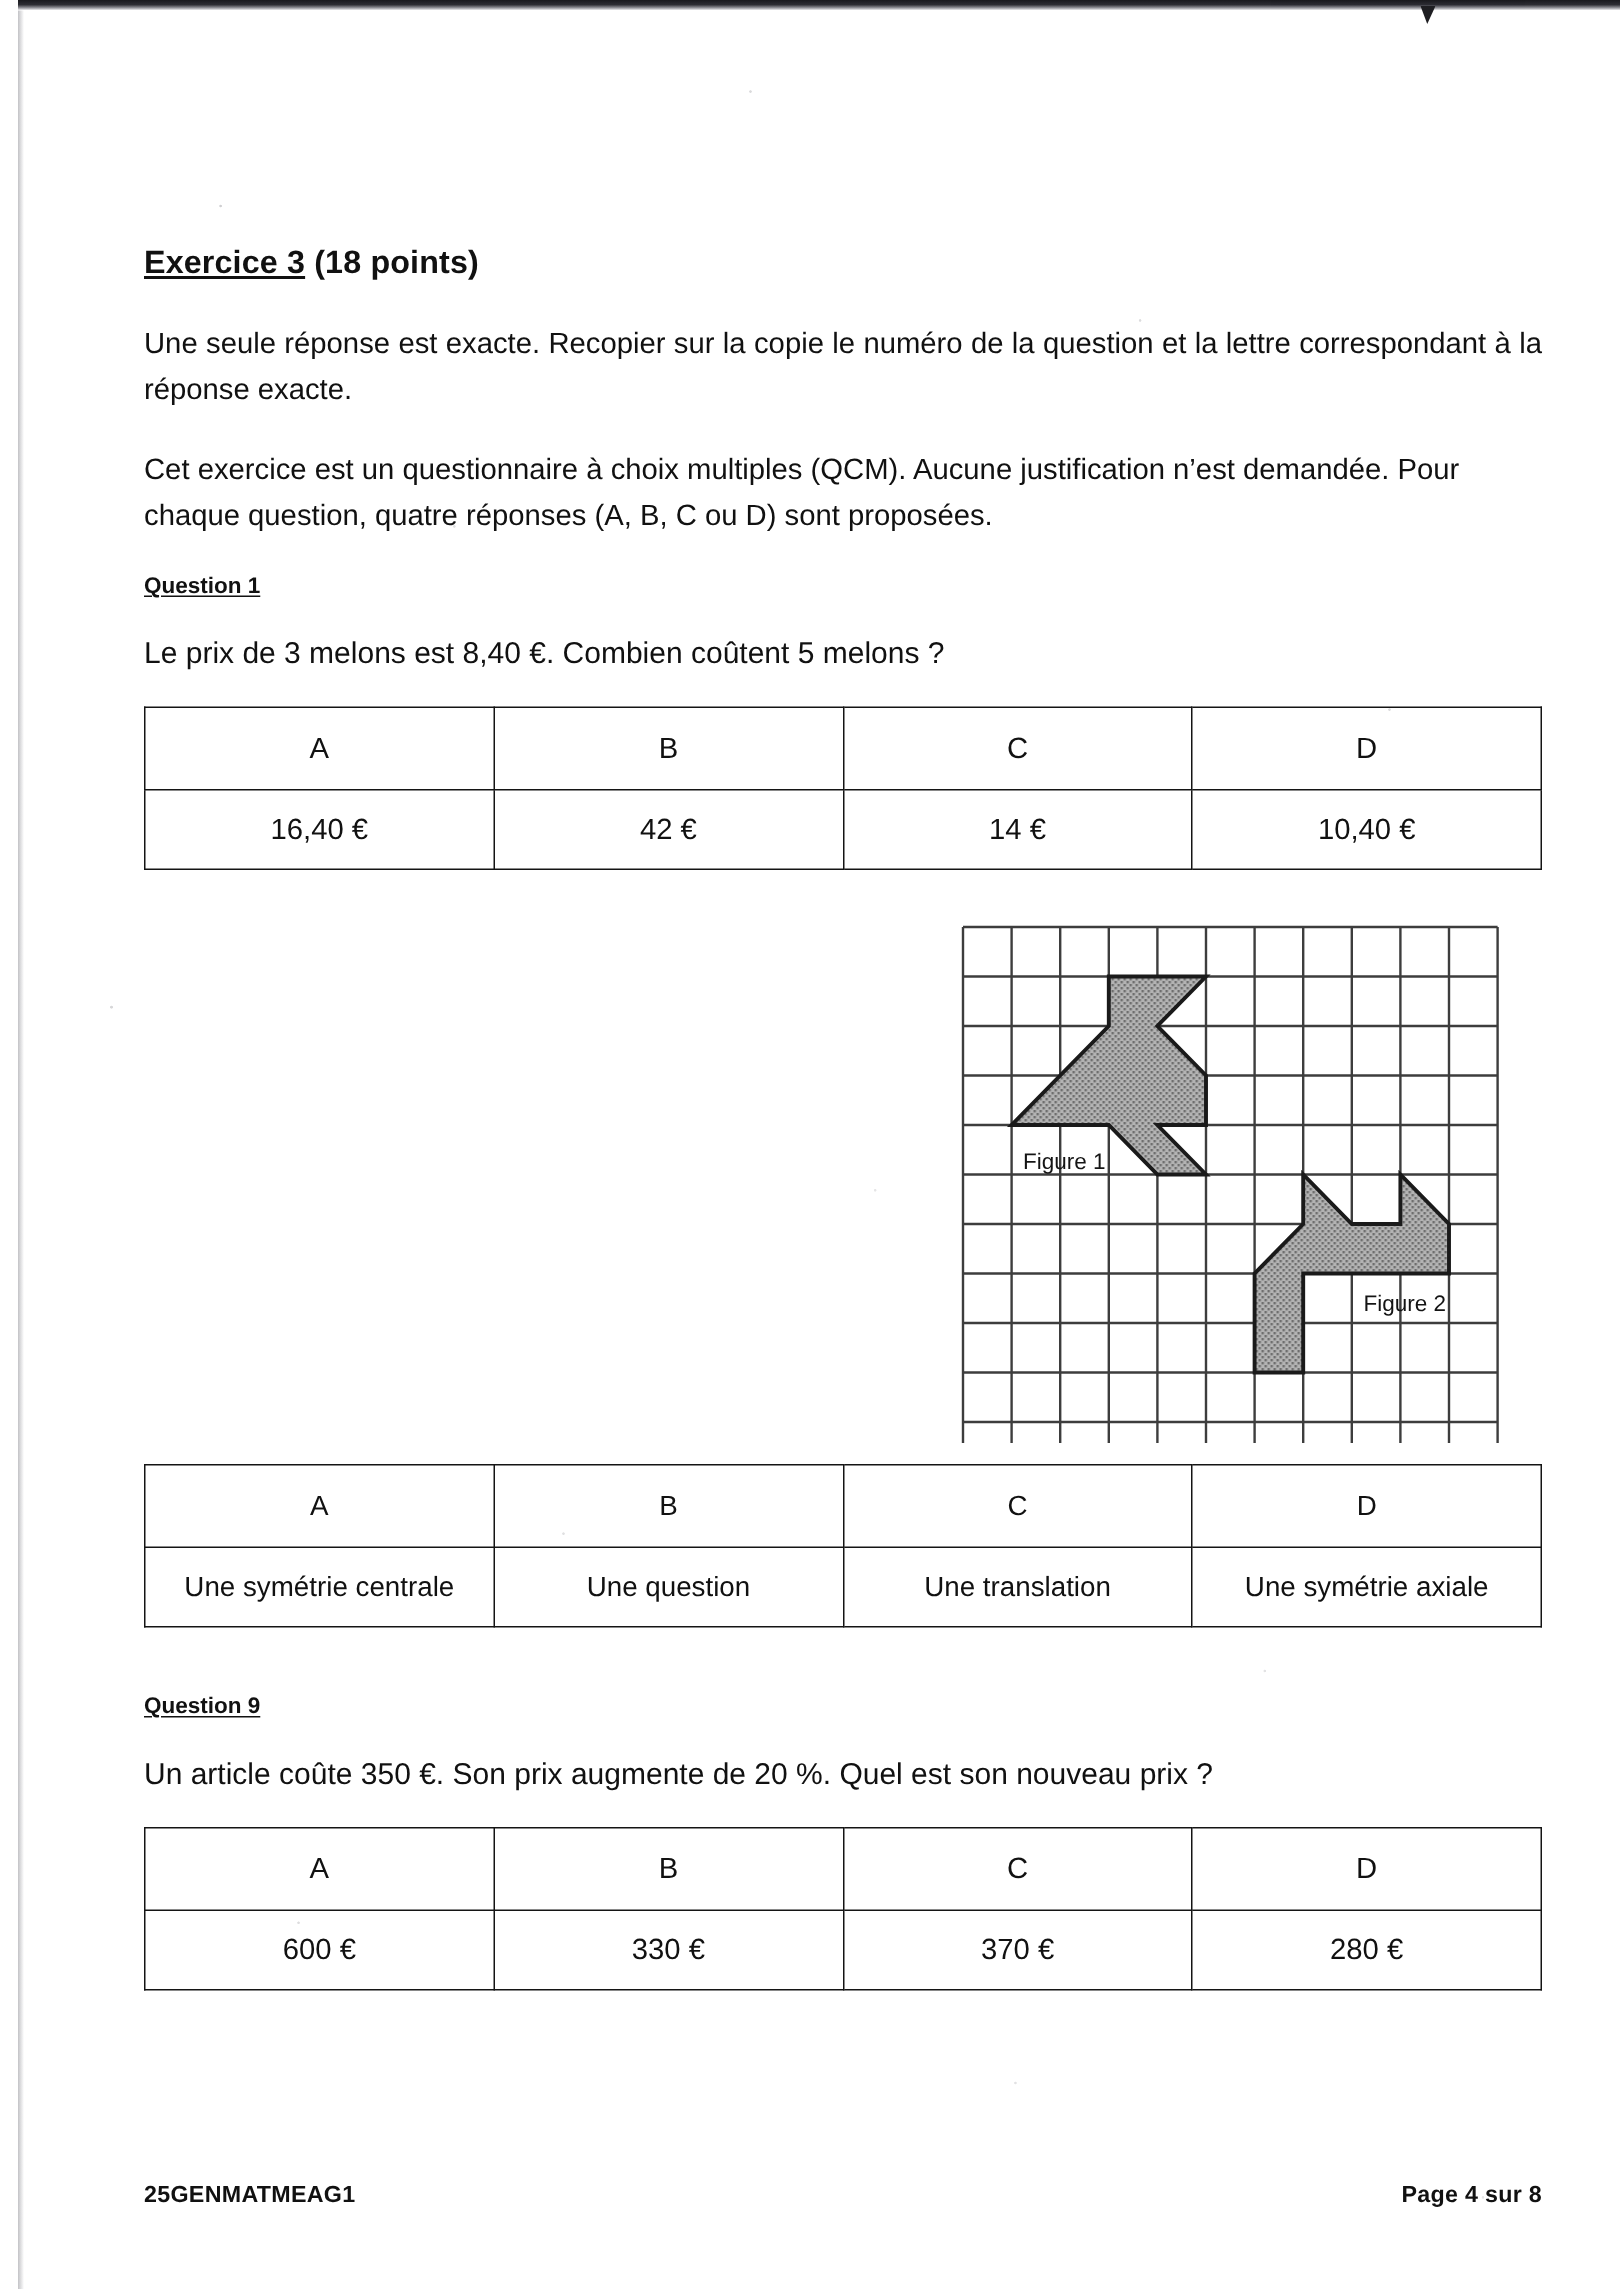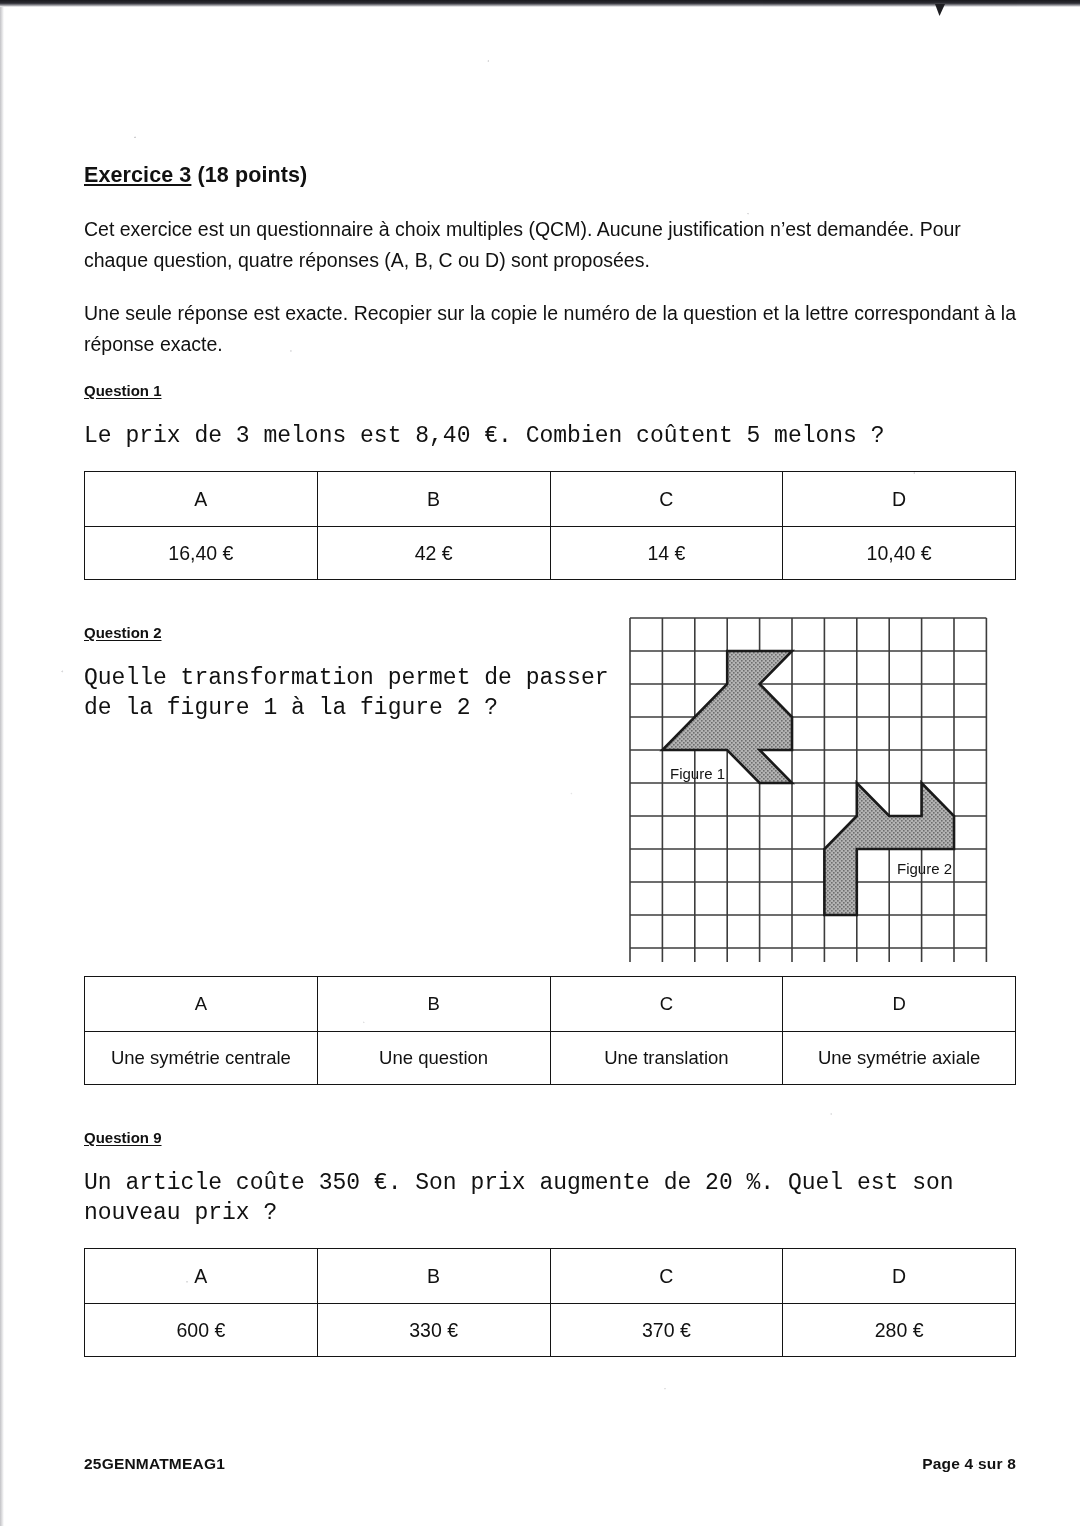--- a/index.html
+++ b/index.html
@@ -56,21 +56,21 @@
       radial-gradient(circle at 35% 67%, rgba(80,80,88,.35) 0.6px, transparent 1.1px),
       radial-gradient(circle at 80% 73%, rgba(80,80,88,.32) 0.6px, transparent 1.1px),
       radial-gradient(circle at 18% 84%, rgba(80,80,88,.38) 0.6px, transparent 1.1px),
       radial-gradient(circle at 64% 91%, rgba(80,80,88,.33) 0.6px, transparent 1.1px),
       radial-gradient(circle at 94% 96%, rgba(80,80,88,.3) 0.6px, transparent 1.1px);
   }
 
   
   #page {
     position: absolute;
-    left: 0; top: 0;
+    left: 12px; top: 0;
     width: 1039px; height: 1526px;
   }
 
   .content {
     position: absolute;
     left: 84px;
     top: 163px;
     width: 932px;
   }
 
@@ -97,24 +97,23 @@
 
   h2.q-title {
     font-size: 15px;
     font-weight: bold;
     text-decoration: underline;
     text-underline-offset: 2px;
     margin: 0 0 22px 0;
   }
 
   p.q-text {
-    font-size: 23px;
+    font-size: 20px;
     line-height: 30px;
     margin: 16px 0 20px 0;
-    font-family: Liberation Mono, monospace;
   }
 
   
   table.qcm {
     border-collapse: collapse;
     width: 932px;
     table-layout: fixed;
     margin: 0;
   }
   table.qcm td {
@@ -173,22 +172,22 @@
 
 <div id="page">
 
   <div id="scan-top-edge"></div>
   <div id="scan-left-edge"></div>
 
   <div class="content">
 
     <h1 class="ex-title"><span class="underlined">Exercice 3</span><span> (18 points)</span></h1>
 
+    <p class="para justify">Une seule réponse est exacte. Recopier sur la copie le numéro de la question et la lettre correspondant à la réponse exacte.</p>
     <p class="para">Cet exercice est un questionnaire à choix multiples (QCM). Aucune justification n’est demandée. Pour chaque question, quatre réponses (A, B, C ou D) sont proposées.</p>
-    <p class="para justify">Une seule réponse est exacte. Recopier sur la copie le numéro de la question et la lettre correspondant à la réponse exacte.</p>
 
     <h2 class="q-title">Question 1</h2>
     <p class="q-text">Le prix de 3 melons est 8,40 €. Combien coûtent 5 melons ?</p>
 
     <table class="qcm">
       <tbody>
         <tr class="head">
           <td>A</td>
           <td>B</td>
           <td>C</td>
@@ -199,24 +198,20 @@
           <td>42 €</td>
           <td>14 €</td>
           <td>10,40 €</td>
         </tr>
       </tbody>
     </table>
 
     <div class="spacer-lg"></div>
 
     <div class="q2-block">
-      <div class="q2-text">
-        <h2 class="q-title">Question 2</h2>
-        <p class="q-text">Quelle transformation permet de passer de la figure 1 à la figure 2 ?</p>
-      </div>
 
       <div class="figure-wrap">
         <svg class="grid-figure" width="372" height="356" viewBox="0 0 372 356">
 
           <g stroke="#3d3d3d" stroke-width="1.6">
 
             <line x1="5" y1="6" x2="5" y2="350"></line>
             <line x1="37.4" y1="6" x2="37.4" y2="350"></line>
             <line x1="69.8" y1="6" x2="69.8" y2="350"></line>
             <line x1="102.2" y1="6" x2="102.2" y2="350"></line>

